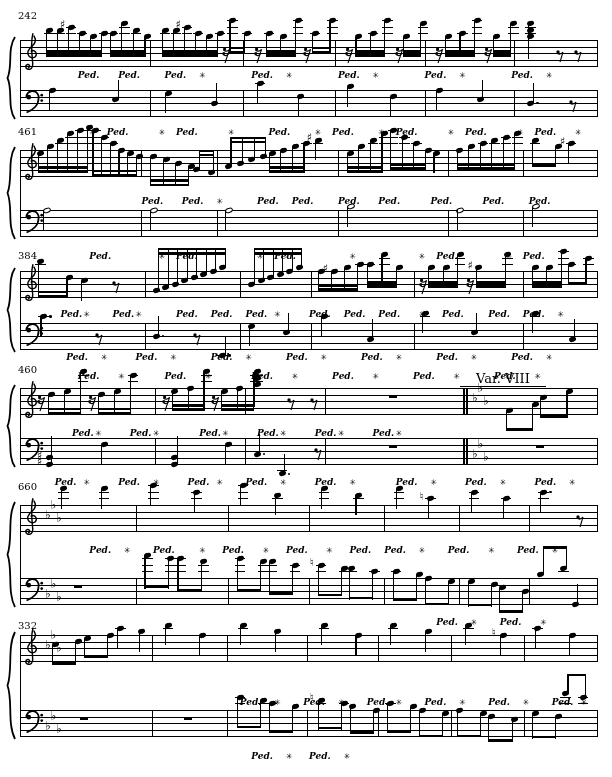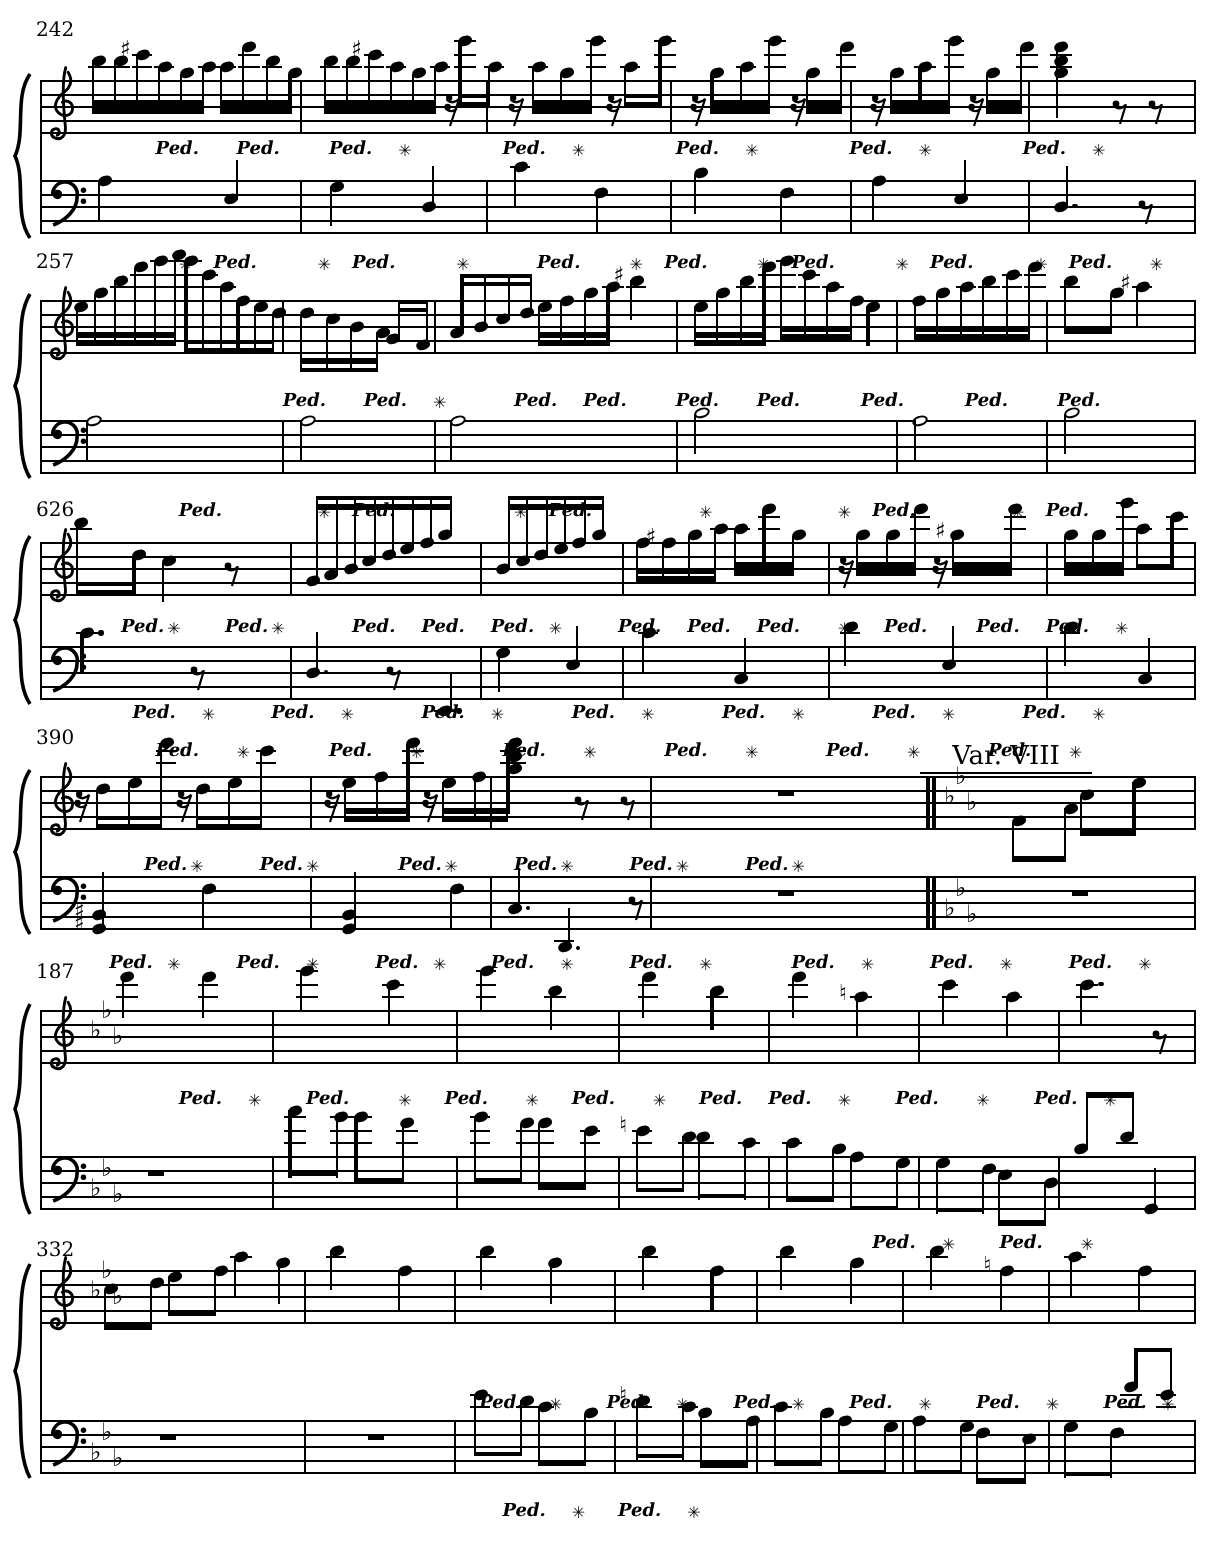--- a/index.html
+++ b/index.html
@@ -294,21 +294,21 @@
         <div class="pd" style="left: 251.2px; top: 70px;">Ped.</div>
         <div class="pu" style="left: 285.88px; top: 71px;">✳</div>
         <div class="pd" style="left: 337.9px; top: 70px;">Ped.</div>
         <div class="pu" style="left: 372.58px; top: 71px;">✳</div>
         <div class="pd" style="left: 424.6px; top: 70px;">Ped.</div>
         <div class="pu" style="left: 459.28px; top: 71px;">✳</div>
         <div class="pd" style="left: 511.3px; top: 70px;">Ped.</div>
         <div class="pu" style="left: 545.98px; top: 71px;">✳</div>
       </div>
       <div class="abs" style="left: 0px; top: 0px; width: 612px; height: 777px;">
-        <div class="mnum" style="left: 18px; top: 126px;">257</div>
+        <div class="mnum" style="left: 18px; top: 126px;">461</div>
         <div class="blk" style="left: 20px; top: 150px; width: 578px; height: 1px;"></div>
         <div class="blk" style="left: 20px; top: 210px; width: 578px; height: 1px;"></div>
         <div class="blk" style="left: 20px; top: 156.5px; width: 578px; height: 1px;"></div>
         <div class="blk" style="left: 20px; top: 216.5px; width: 578px; height: 1px;"></div>
         <div class="blk" style="left: 20px; top: 163px; width: 578px; height: 1px;"></div>
         <div class="blk" style="left: 20px; top: 223px; width: 578px; height: 1px;"></div>
         <div class="blk" style="left: 20px; top: 169.5px; width: 578px; height: 1px;"></div>
         <div class="blk" style="left: 20px; top: 229.5px; width: 578px; height: 1px;"></div>
         <div class="blk" style="left: 20px; top: 176px; width: 578px; height: 1px;"></div>
         <div class="blk" style="left: 20px; top: 236px; width: 578px; height: 1px;"></div>
@@ -511,21 +511,21 @@
         <div class="pu" style="left: 216.52px; top: 197px;">✳</div>
         <div class="pd" style="left: 256.98px; top: 196px;">Ped.</div>
         <div class="pd" style="left: 291.66px; top: 196px;">Ped.</div>
         <div class="pd" style="left: 337.9px; top: 196px;">Ped.</div>
         <div class="pd" style="left: 378.36px; top: 196px;">Ped.</div>
         <div class="pd" style="left: 430.38px; top: 196px;">Ped.</div>
         <div class="pd" style="left: 482.4px; top: 196px;">Ped.</div>
         <div class="pd" style="left: 528.64px; top: 196px;">Ped.</div>
       </div>
       <div class="abs" style="left: 0px; top: 0px; width: 612px; height: 777px;">
-        <div class="mnum" style="left: 18px; top: 250px;">626</div>
+        <div class="mnum" style="left: 18px; top: 250px;">384</div>
         <div class="blk" style="left: 20px; top: 271px; width: 578px; height: 1px;"></div>
         <div class="blk" style="left: 20px; top: 323px; width: 578px; height: 1px;"></div>
         <div class="blk" style="left: 20px; top: 277.5px; width: 578px; height: 1px;"></div>
         <div class="blk" style="left: 20px; top: 329.5px; width: 578px; height: 1px;"></div>
         <div class="blk" style="left: 20px; top: 284px; width: 578px; height: 1px;"></div>
         <div class="blk" style="left: 20px; top: 336px; width: 578px; height: 1px;"></div>
         <div class="blk" style="left: 20px; top: 290.5px; width: 578px; height: 1px;"></div>
         <div class="blk" style="left: 20px; top: 342.5px; width: 578px; height: 1px;"></div>
         <div class="blk" style="left: 20px; top: 297px; width: 578px; height: 1px;"></div>
         <div class="blk" style="left: 20px; top: 349px; width: 578px; height: 1px;"></div>
@@ -742,21 +742,21 @@
         <div class="pd" style="left: 285.88px; top: 352px;">Ped.</div>
         <div class="pu" style="left: 320.56px; top: 353px;">✳</div>
         <div class="pd" style="left: 361.02px; top: 352px;">Ped.</div>
         <div class="pu" style="left: 395.7px; top: 353px;">✳</div>
         <div class="pd" style="left: 436.16px; top: 352px;">Ped.</div>
         <div class="pu" style="left: 470.84px; top: 353px;">✳</div>
         <div class="pd" style="left: 511.3px; top: 352px;">Ped.</div>
         <div class="pu" style="left: 545.98px; top: 353px;">✳</div>
       </div>
       <div class="abs" style="left: 0px; top: 0px; width: 612px; height: 777px;">
-        <div class="mnum" style="left: 18px; top: 364px;">390</div>
+        <div class="mnum" style="left: 18px; top: 364px;">460</div>
         <div class="blk" style="left: 20px; top: 388px; width: 578px; height: 1px;"></div>
         <div class="blk" style="left: 20px; top: 438px; width: 578px; height: 1px;"></div>
         <div class="blk" style="left: 20px; top: 394.5px; width: 578px; height: 1px;"></div>
         <div class="blk" style="left: 20px; top: 444.5px; width: 578px; height: 1px;"></div>
         <div class="blk" style="left: 20px; top: 401px; width: 578px; height: 1px;"></div>
         <div class="blk" style="left: 20px; top: 451px; width: 578px; height: 1px;"></div>
         <div class="blk" style="left: 20px; top: 407.5px; width: 578px; height: 1px;"></div>
         <div class="blk" style="left: 20px; top: 457.5px; width: 578px; height: 1px;"></div>
         <div class="blk" style="left: 20px; top: 414px; width: 578px; height: 1px;"></div>
         <div class="blk" style="left: 20px; top: 464px; width: 578px; height: 1px;"></div>
@@ -938,21 +938,21 @@
         <div class="pd" style="left: 314.78px; top: 477px;">Ped.</div>
         <div class="pu" style="left: 349.46px; top: 478px;">✳</div>
         <div class="pd" style="left: 395.7px; top: 477px;">Ped.</div>
         <div class="pu" style="left: 430.38px; top: 478px;">✳</div>
         <div class="pd" style="left: 465.06px; top: 477px;">Ped.</div>
         <div class="pu" style="left: 499.74px; top: 478px;">✳</div>
         <div class="pd" style="left: 534.42px; top: 477px;">Ped.</div>
         <div class="pu" style="left: 569.1px; top: 478px;">✳</div>
       </div>
       <div class="abs" style="left: 0px; top: 0px; width: 612px; height: 777px;">
-        <div class="mnum" style="left: 18px; top: 481px;">187</div>
+        <div class="mnum" style="left: 18px; top: 481px;">660</div>
         <div class="blk" style="left: 20px; top: 505px; width: 578px; height: 1px;"></div>
         <div class="blk" style="left: 20px; top: 578px; width: 578px; height: 1px;"></div>
         <div class="blk" style="left: 20px; top: 511.5px; width: 578px; height: 1px;"></div>
         <div class="blk" style="left: 20px; top: 584.5px; width: 578px; height: 1px;"></div>
         <div class="blk" style="left: 20px; top: 518px; width: 578px; height: 1px;"></div>
         <div class="blk" style="left: 20px; top: 591px; width: 578px; height: 1px;"></div>
         <div class="blk" style="left: 20px; top: 524.5px; width: 578px; height: 1px;"></div>
         <div class="blk" style="left: 20px; top: 597.5px; width: 578px; height: 1px;"></div>
         <div class="blk" style="left: 20px; top: 531px; width: 578px; height: 1px;"></div>
         <div class="blk" style="left: 20px; top: 604px; width: 578px; height: 1px;"></div>

